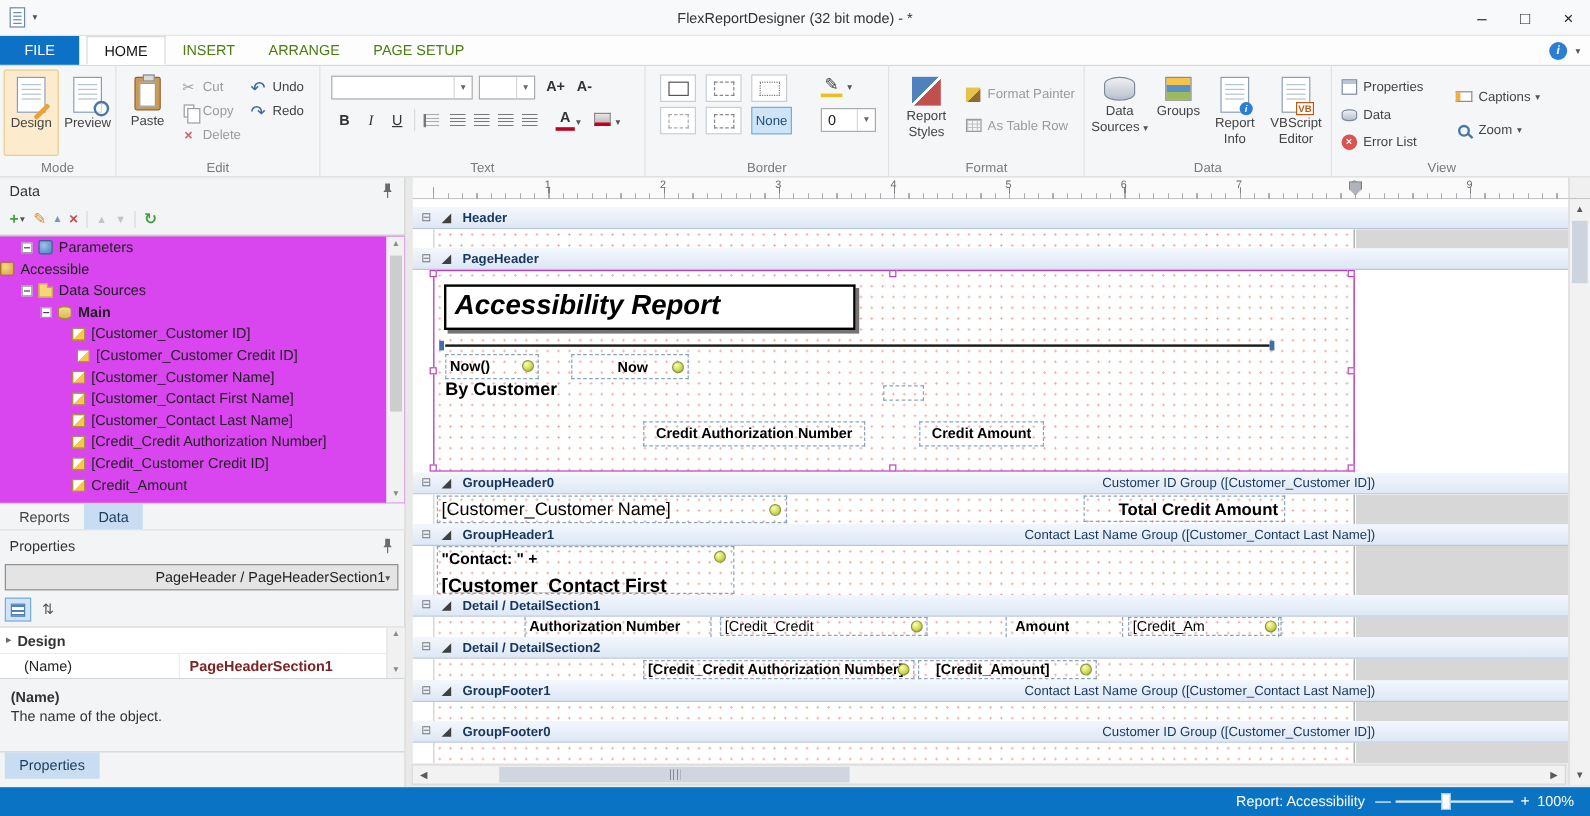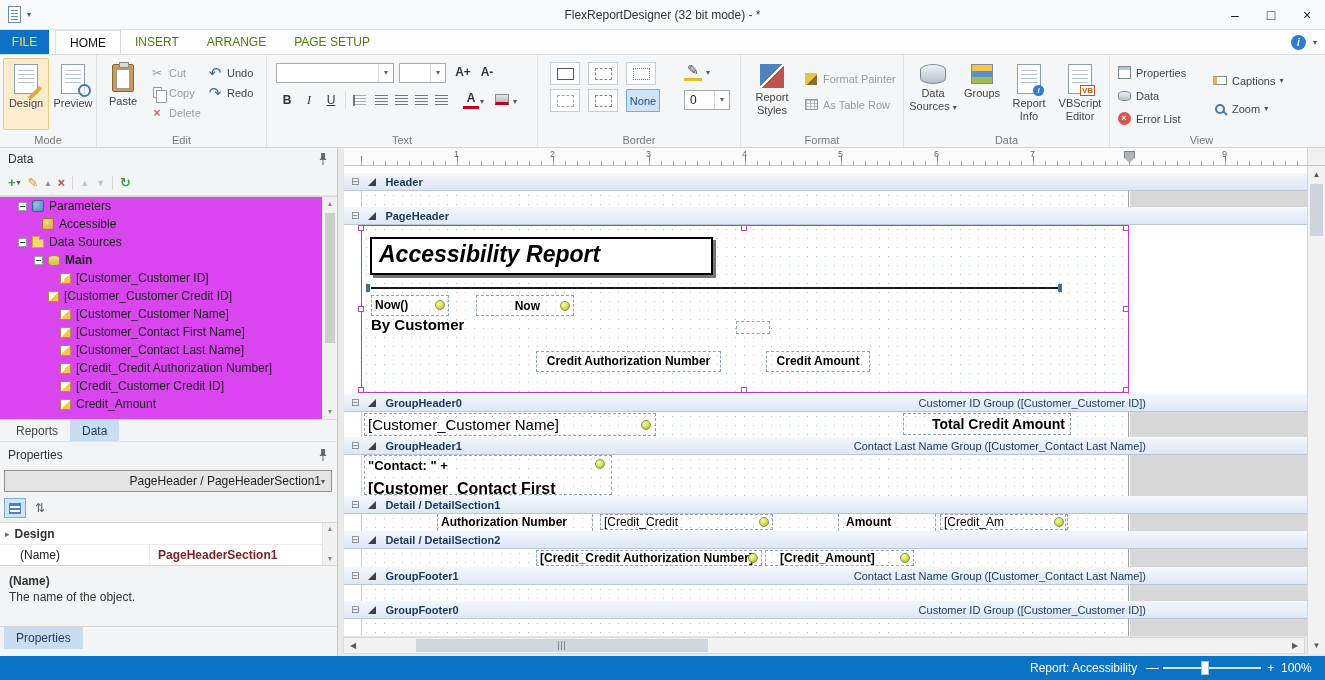--- a/index.html
+++ b/index.html
@@ -11,21 +11,21 @@
 .qat{position:absolute;left:8px;top:6px;display:flex;align-items:center;gap:6px}
 .doc-ic{width:13px;height:17px;background:#fff;border:1px solid #6a88b0;position:relative}
 .doc-ic::before{content:"";position:absolute;left:2px;top:3px;right:2px;height:1px;background:#6a88b0;box-shadow:0 3px 0 #6a88b0,0 6px 0 #6a88b0,0 9px 0 #6a88b0}
 .mini{font-size:8px;color:#555}
 .title-text{position:absolute;left:200px;right:200px;top:0;height:30px;line-height:30px;text-align:center;color:#333}
 .winbtns{position:absolute;right:0;top:0;display:flex;height:30px}
 .winbtn{width:36px;text-align:center;line-height:30px;font-size:14px;color:#222}
 
 
 .tabrow{position:absolute;left:0;top:30px;width:1325px;height:25px;background:#fdfdfd;border-bottom:1px solid #dadada;display:flex}
-.ftab{width:49px;background:#0d72c6;color:#fde047;text-align:center;line-height:25px}
+.ftab{width:66px;background:#0d72c6;color:#ffffff;text-align:center;line-height:25px}
 .rtab{padding:0 14px;line-height:24px;color:#4d7c0f}
 .rtab.active{background:#fff;border:1px solid #dadada;border-bottom:1px solid #fff;color:#111;margin-left:6px}
 .tabright{position:absolute;right:8px;top:5px;display:flex;align-items:center;gap:7px}
 .info-ic{width:15px;height:15px;border-radius:50%;background:#2a7fd4;color:#fff;font-size:10px;line-height:15px;text-align:center;font-style:italic;font-weight:bold}
 
 
 .ribbon{position:absolute;left:0;top:55px;width:1325px;height:93px;background:#f5f6f7;border-bottom:1px solid #d2d2d2}
 .rgroup{position:absolute;top:0;height:92px;border-right:1px solid #e2e2e4}
 .glabel{position:absolute;bottom:1px;left:0;right:0;text-align:center;font-size:11px;color:#7a7a7a}
 .bigbtn{position:absolute;top:3px;width:46px;height:72px;display:flex;flex-direction:column;align-items:center;padding-top:5px;border:1px solid transparent;border-radius:2px;text-align:center}
@@ -405,39 +405,39 @@
           <b style="color:#3f9e3f;font-size:13px">↻</b>
         </span>
     </div>
 
     <div class="tree">
       <div class="titem" style="padding-left:18px">
         <span class="exp"></span>
         <span class="tico param"></span>
         <span>Parameters</span>
       </div>
-      <div class="titem" style="padding-left:42px">
+      <div class="titem" style="">
         <span class="tico param2"></span>
         <span>Accessible</span>
       </div>
       <div class="titem" style="padding-left:18px">
         <span class="exp"></span>
         <span class="tico folder"></span>
         <span>Data Sources</span>
       </div>
       <div class="titem" style="padding-left:34px;font-weight:bold">
         <span class="exp"></span>
         <span class="tico db"></span>
         <span>Main</span>
       </div>
       <div class="titem" style="padding-left:60px">
           <span class="tico field"></span>
           <span>[Customer_Customer ID]</span>
         </div>
-      <div class="titem" style="padding-left:48px">
+      <div class="titem" style="padding-left:64px">
           <span class="tico field"></span>
           <span>[Customer_Customer Credit ID]</span>
         </div>
       <div class="titem" style="padding-left:60px">
           <span class="tico field"></span>
           <span>[Customer_Customer Name]</span>
         </div>
       <div class="titem" style="padding-left:60px">
           <span class="tico field"></span>
           <span>[Customer_Contact First Name]</span>

